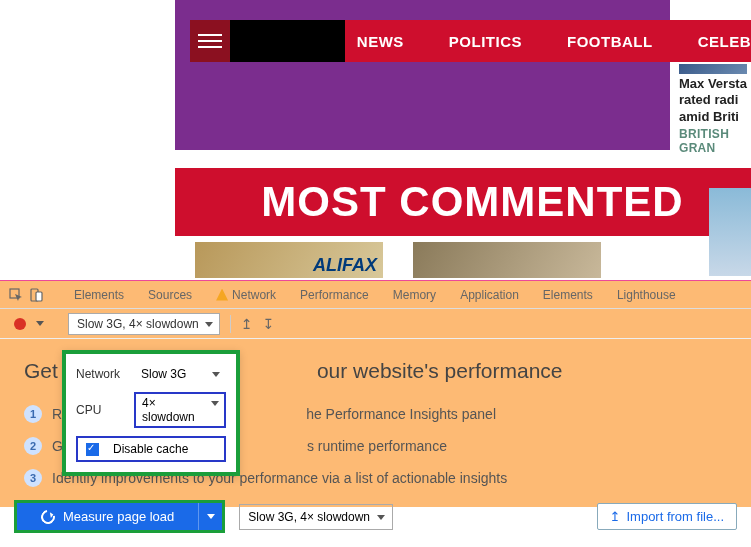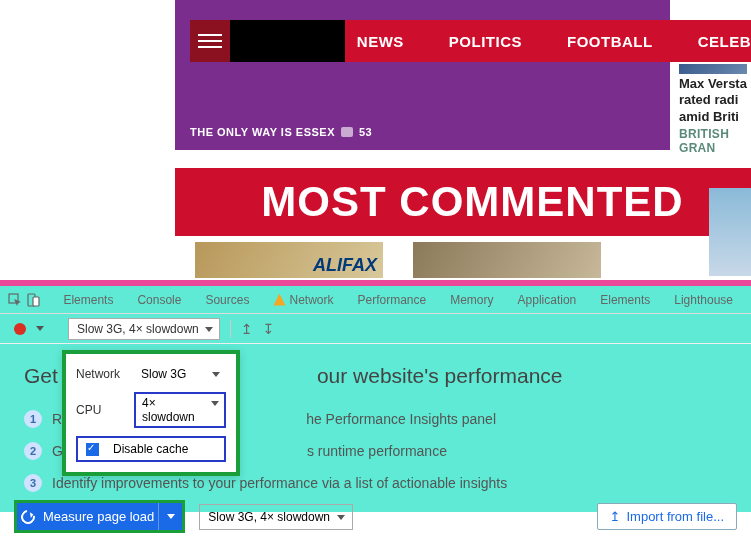--- a/index.html
+++ b/index.html
@@ -19,21 +19,21 @@
 .story-title { font-size:13px; font-weight:700; color:#222; line-height:1.25; margin-top:2px; }
 .story-cat { font-size:12px; font-weight:700; color:#5a8a7a; letter-spacing:0.3px; margin-top:2px; }
 .most-commented { position:absolute; left:175px; top:168px; width:595px; height:68px; background:#ce0e2d; display:flex; align-items:center; justify-content:center; }
 .mc-text { color:#fff; font-weight:900; font-size:42px; letter-spacing:1px; }
 .thumbs { position:absolute; left:195px; top:242px; display:flex; gap:30px; }
 .thumb { width:188px; height:36px; background:linear-gradient(120deg,#b8985a,#d8c89a); position:relative; overflow:hidden; }
 .thumb.t2 { background:linear-gradient(120deg,#8a7a5a,#c8b89a); }
 .halifax { position:absolute; right:6px; bottom:2px; color:#003a7a; font-weight:900; font-size:18px; font-style:italic; }
 .side-thumb { position:absolute; right:0; top:188px; width:42px; height:88px; background:linear-gradient(180deg,#8abad8,#c8d8e8); }
 
-.devtools { border-top:6px solid #ec4899; background:#5eead4; }
+.devtools { border-top:1px solid #ec4899; background:#fdba74; }
 .dt-tabs { height:28px; display:flex; align-items:center; border-bottom:1px solid #ddd; padding:0 8px; gap:4px; }
 .dt-icon { width:16px; height:16px; display:flex; align-items:center; justify-content:center; color:#666; cursor:pointer; }
 .dt-tab { font-size:12px; color:#666; padding:0 10px; height:28px; display:flex; align-items:center; cursor:pointer; }
 .warn-icon { width:12px; height:12px; background:#f5a623; clip-path:polygon(50% 0,100% 100%,0 100%); margin-right:4px; }
 .dt-toolbar { height:30px; display:flex; align-items:center; padding:0 14px; gap:10px; border-bottom:1px solid #eee; }
 .rec-dot { width:12px; height:12px; border-radius:50%; background:#d93025; }
 .caret-down { width:0; height:0; border-left:4px solid transparent; border-right:4px solid transparent; border-top:5px solid #555; }
 .throttle-select { font-size:12px; color:#333; border:1px solid #aaa; padding:3px 20px 3px 8px; background:#fff; position:relative; }
 .throttle-select .caret-down { position:absolute; right:6px; top:8px; }
 .vbar { width:1px; height:18px; background:#ccc; }
@@ -50,21 +50,21 @@
 .pop-label { font-size:12px; color:#333; }
 .pop-select { border:2px solid #2838c8; font-size:12px; padding:2px 18px 2px 6px; position:relative; width:92px; }
 .pop-select.naked { border:1px solid transparent; }
 .pop-select .caret-down { position:absolute; right:5px; top:7px; }
 .pop-check { border:2px solid #2838c8; padding:4px 8px; display:flex; align-items:center; gap:14px; font-size:12px; }
 .ck { width:13px; height:13px; background:#1a6ae8; position:relative; }
 .ck::after { content:"✓"; color:#fff; font-size:10px; position:absolute; left:1px; top:-1px; }
 
 .bottom-bar { position:absolute; left:14px; bottom:14px; right:14px; display:flex; align-items:center; gap:14px; }
 .measure-group { border:3px solid #1a9e3a; display:flex; }
-.measure-btn { background:#1a6ae8; color:#fff; font-size:13px; padding:6px 4px; display:flex; align-items:center; gap:8px; }
+.measure-btn { background:#1a6ae8; color:#fff; font-size:13px; padding:6px 24px; display:flex; align-items:center; gap:8px; }
 .measure-dd { background:#1a6ae8; color:#fff; width:24px; display:flex; align-items:center; justify-content:center; border-left:1px solid rgba(255,255,255,0.3); }
 .measure-dd .caret-down { border-top-color:#fff; }
 .reload-icon { width:14px; height:14px; border:2px solid #fff; border-radius:50%; border-top-color:transparent; transform:rotate(35deg); position:relative; }
 .reload-icon::after { content:""; position:absolute; top:-3px; right:-1px; border:3px solid transparent; border-bottom-color:#fff; transform:rotate(45deg); }
 .import-btn { margin-left:auto; border:1px solid #8ab; color:#1a6ae8; font-size:13px; padding:5px 12px; border-radius:2px; display:flex; align-items:center; gap:6px; background:#fff; }
 .bottom-select { border:1px solid #aaa; font-size:12px; padding:5px 22px 5px 8px; position:relative; }
 .bottom-select .caret-down { position:absolute; right:7px; top:10px; }
 </style>
 </head>
 <body>
@@ -77,25 +77,20 @@
         <span></span>
         <span></span>
       </div>
     <div class="logo-black"></div>
     <div class="nav-items">
       <div class="nav-item">NEWS</div>
       <div class="nav-item">POLITICS</div>
       <div class="nav-item">FOOTBALL</div>
       <div class="nav-item">CELEB</div>
     </div>
-  </div>
-  <div class="purple-tag">
-    <span>THE ONLY WAY IS ESSEX</span>
-    <span class="comment-icon"></span>
-    <span>53</span>
   </div>
   <div class="sidebar-story">
     <div class="story-img"></div>
     <div class="story-title">Max Versta rated radi amid Briti</div>
     <div class="story-cat">BRITISH GRAN</div>
   </div>
   <div class="most-commented">
     <div class="mc-text">MOST COMMENTED</div>
   </div>
   <div class="thumbs">
@@ -116,21 +111,20 @@
         </svg>
       </div>
     <div class="dt-icon">
         <svg width="14" height="14" viewBox="0 0 14 14">
           <rect x="2" y="1" width="7" height="12" fill="none" stroke="#666" stroke-width="1.2" rx="1"></rect>
           <rect x="7" y="4" width="6" height="9" fill="#fff" stroke="#666" stroke-width="1.2" rx="1"></rect>
         </svg>
       </div>
     <div style="width:12px"></div>
     <div class="dt-tab">Elements</div>
-    <div class="dt-tab">Console</div>
     <div class="dt-tab">Sources</div>
     <div class="dt-tab">
         <span class="warn-icon"></span>
         <span>Network</span>
       </div>
     <div class="dt-tab">Performance</div>
     <div class="dt-tab">Memory</div>
     <div class="dt-tab">Application</div>
     <div class="dt-tab">Elements</div>
     <div class="dt-tab">Lighthouse</div>

